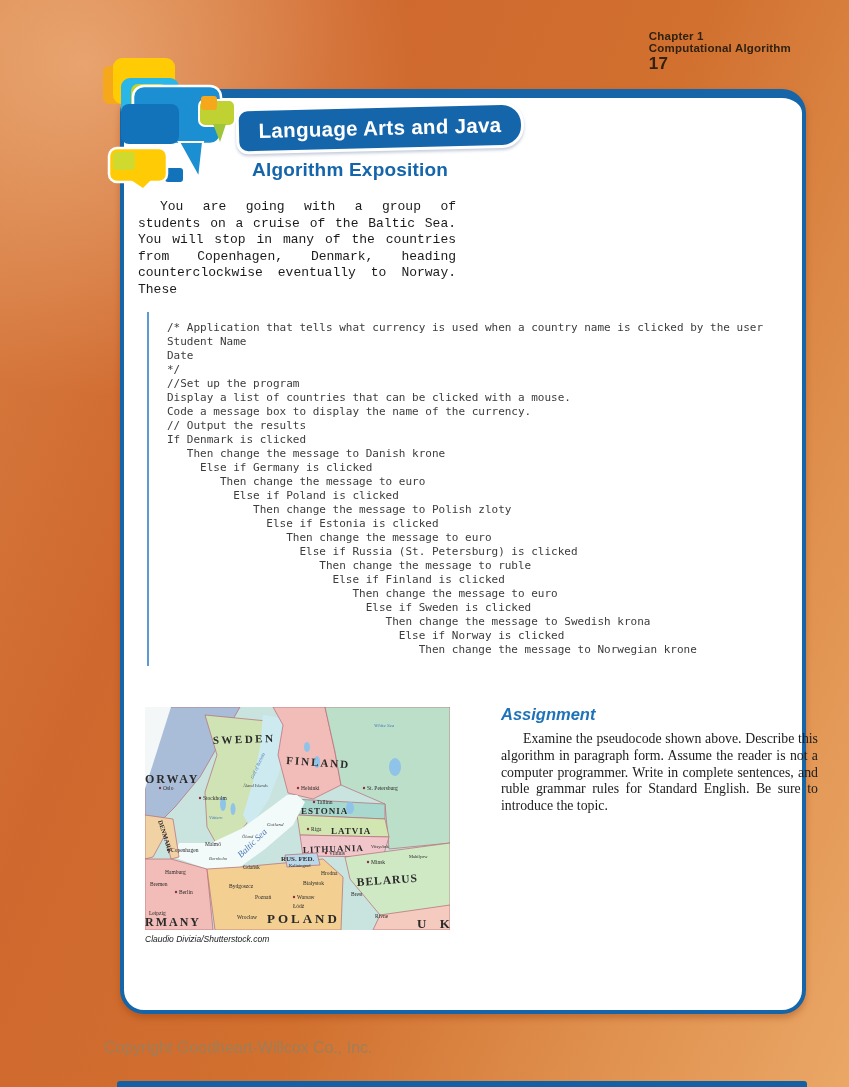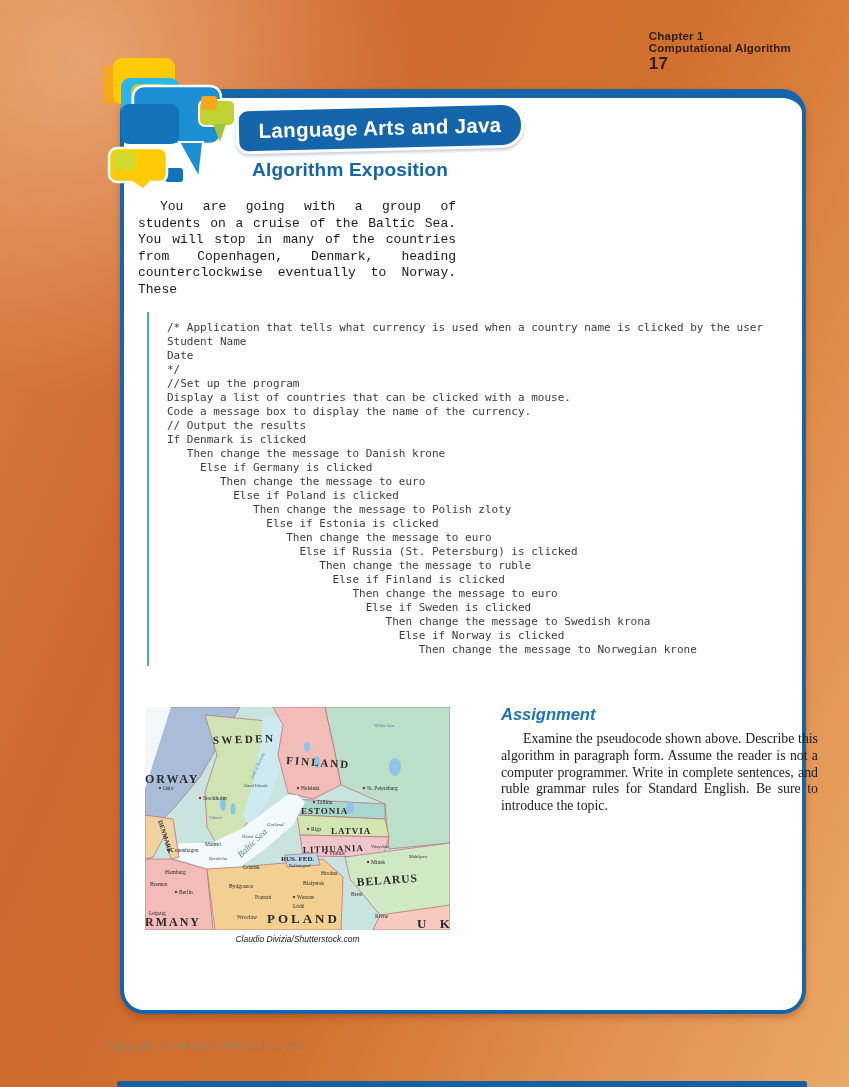--- a/index.html
+++ b/index.html
@@ -28,29 +28,29 @@
   
   #intro{position:absolute;left:138px;top:199px;width:656px;display:flex;gap:20px;
         font-family:Liberation Mono, monospace;font-size:13px;line-height:16.6px;color:#1b1b1b;}
   #intro div{width:318px;text-align:justify;}
   #intro .c1{text-indent:22px;}
   
   #code{position:absolute;left:147px;top:312px;border-left:2px solid #5b9bd5;padding-left:9px;}
   #code pre{margin:9px;font-family:"DejaVu Sans Mono",monospace;font-size:11px;line-height:14px;color:#3c3c3c;white-space:pre;}
   
   #map-wrap{position:absolute;left:145px;top:707px;width:305px;height:223px;}
-  #map-caption{position:absolute;left:145px;top:934px;width:305px;text-align:center;
+  #map-caption{position:absolute;left:145px;top:934px;width:305px;text-align:left;
         font-size:8.5px;font-style:italic;color:#1a1a1a;}
   
   #assignment{position:absolute;left:477px;top:705px;width:317px;margin-left:24px;}
   #assignment h3{margin:0 0 7px 0;font-size:16.5px;font-weight:bold;font-style:italic;color:#1e72b8;}
   #assignment p{margin:0;font-family:"Liberation Serif",serif;font-size:13.8px;line-height:16.8px;
         color:#1b1b1b;text-align:justify;text-indent:22px;}
   
-  #copyright{position:absolute;left:104px;top:1039px;font-size:12px;color:#96805f;opacity:.85;}
+  #copyright{position:absolute;left:104px;top:1039px;font-size:16px;color:#96805f;opacity:.85;}
   #bottom-bar{position:absolute;left:117px;top:1081px;width:690px;height:10px;background:#1460a5;border-radius:3px 3px 0 0;}
   svg text{font-family:"Liberation Serif",serif;}
 </style>
 </head>
 <body>
 
 <div id="page">
 
   <div id="chap-header">
     <span>Chapter 1</span>

